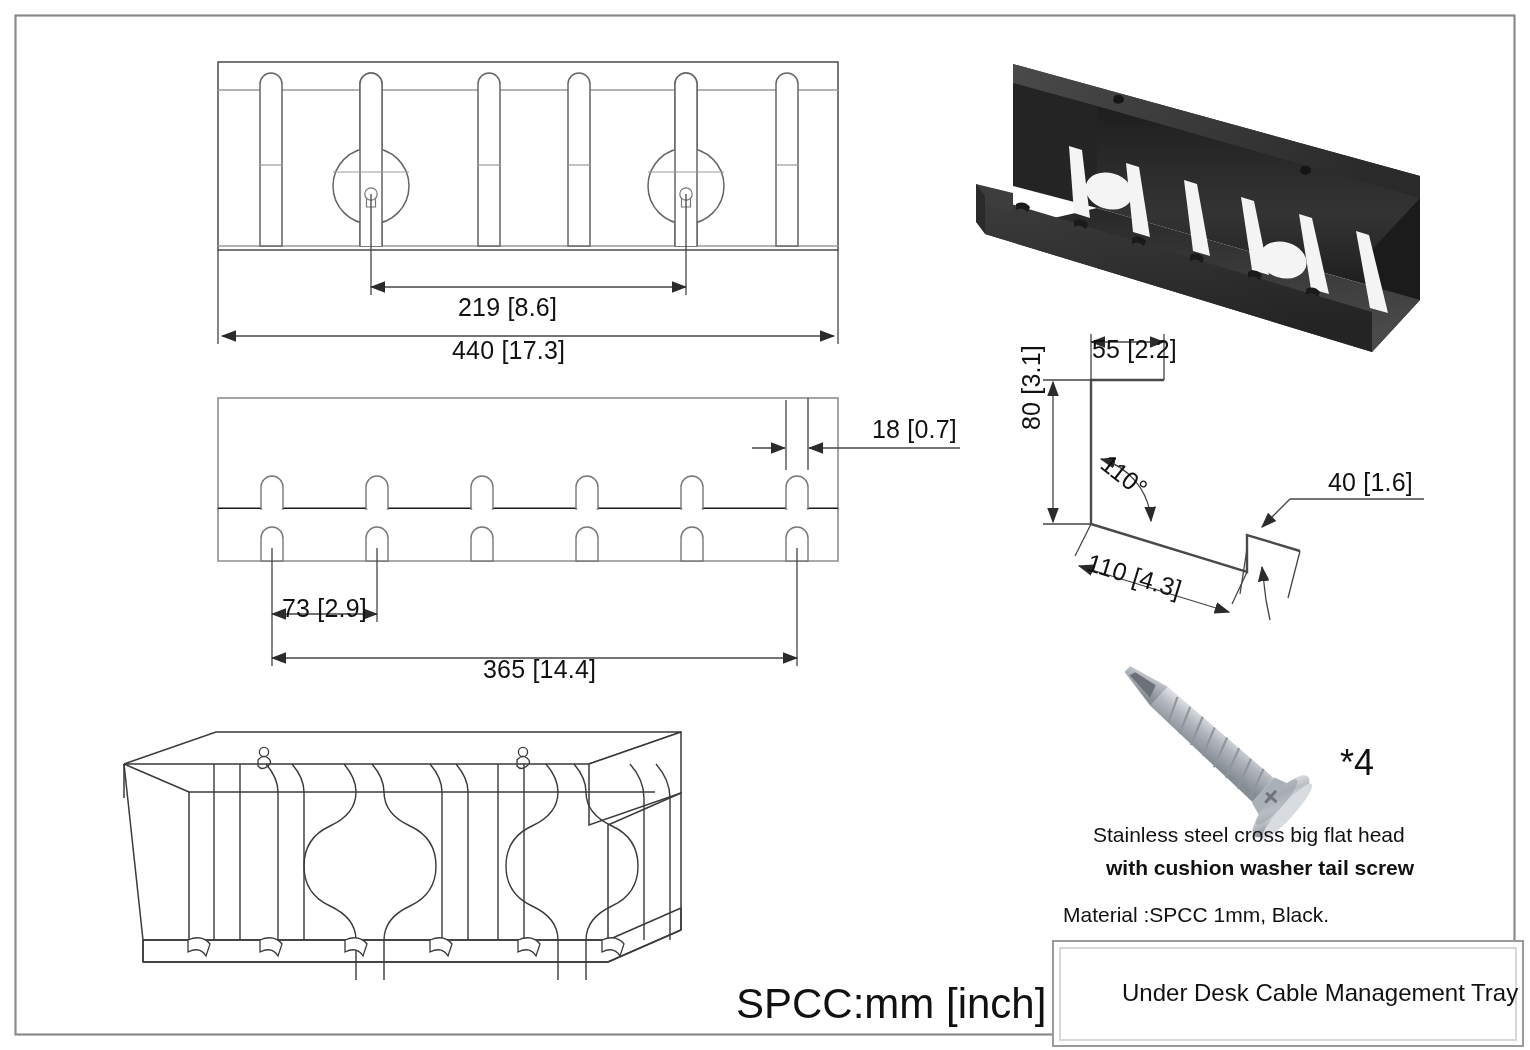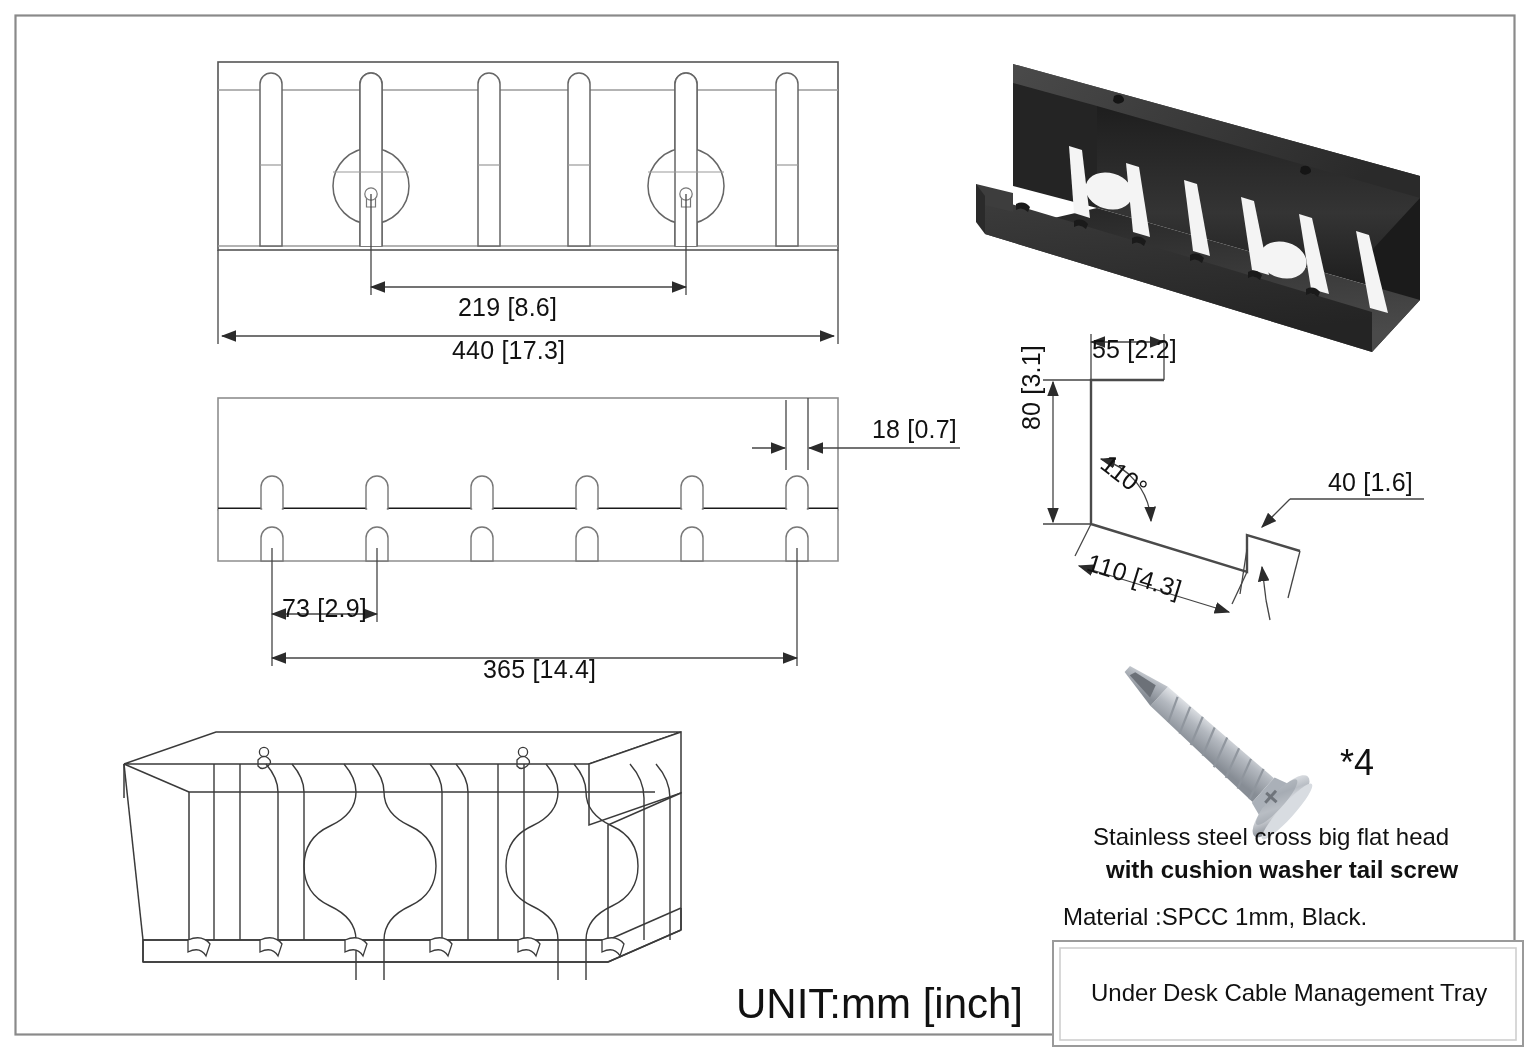--- a/index.html
+++ b/index.html
@@ -6,21 +6,21 @@
   body{
     width:1530px;height:1050px;position:relative;overflow:hidden;
     font-family:"Liberation Sans","DejaVu Sans",sans-serif;
     color:#111;
   }
   #sheet{position:absolute;left:0;top:0;width:1530px;height:1050px;}
   .txt{position:absolute;white-space:nowrap;}
   svg{display:block;}
   .lbl-dim{font-size:25px;letter-spacing:.2px;}
   .lbl-big{font-size:36px;}
-  .lbl-note{font-size:24px;}
+  .lbl-note{font-size:21px;}
   .lbl-title{font-size:24px;}
 </style>
 </head>
 <body>
 
 <div id="sheet">
 
 <svg width="1530" height="1050" viewBox="0 0 1530 1050">
 
   <defs>
@@ -372,15 +372,15 @@
 <div class="txt lbl-dim" style="left:1328px;top:468px;">40 [1.6]</div>
 
 <div class="txt lbl-big" style="left:1340px;top:742px;">*4</div>
 
 <div class="txt lbl-note" style="left:1093px;top:823px;">Stainless steel cross big flat head</div>
 
 <div class="txt lbl-note" style="left:1106px;top:856px;font-weight:bold;">with cushion washer tail screw</div>
 
 <div class="txt lbl-note" style="left:1063px;top:903px;">Material :SPCC 1mm,  Black.</div>
 
-<div class="txt" style="left:736px;top:980px;font-size:42px;">UNIT:mm [inch]</div>
-
-<div class="txt lbl-title" style="left:1091px;top:979px;">Under Desk Cable Management Tray</div>
+<div class="txt" style="left:736px;top:980px;font-size:42px;">SPCC:mm [inch]</div>
+
+<div class="txt lbl-title" style="left:1122px;top:979px;">Under Desk Cable Management Tray</div>
 
 </body></html>

